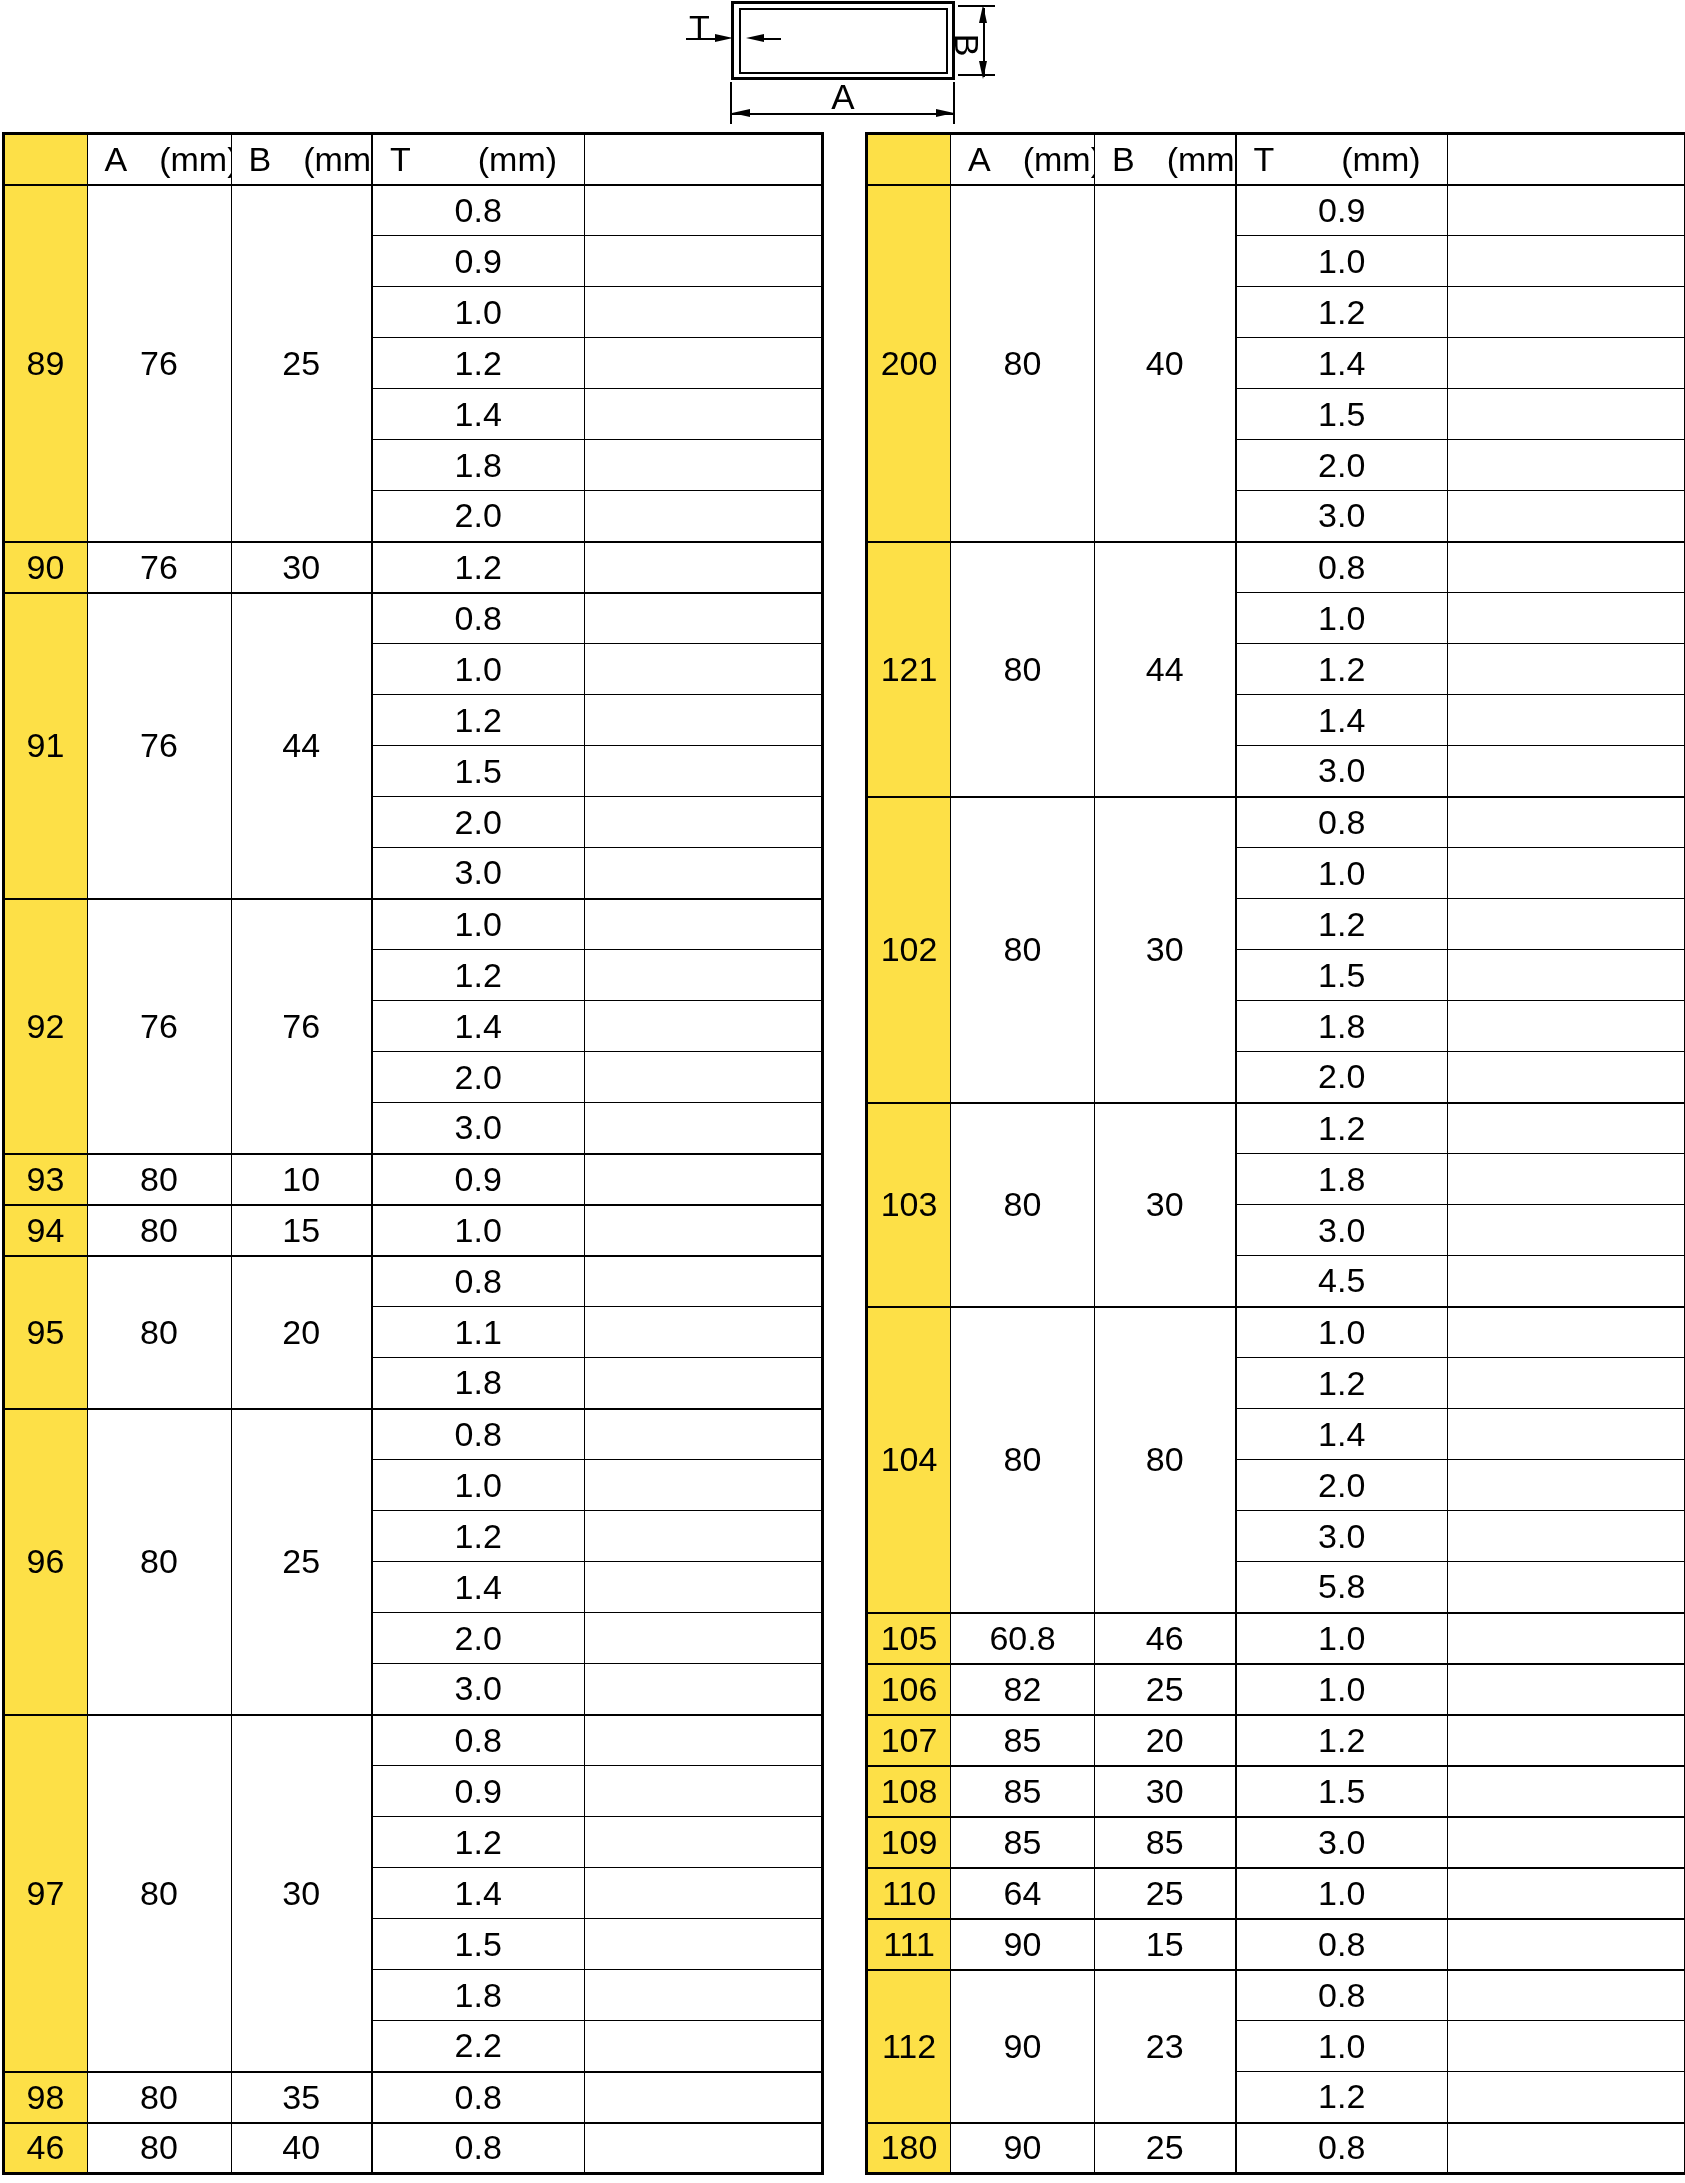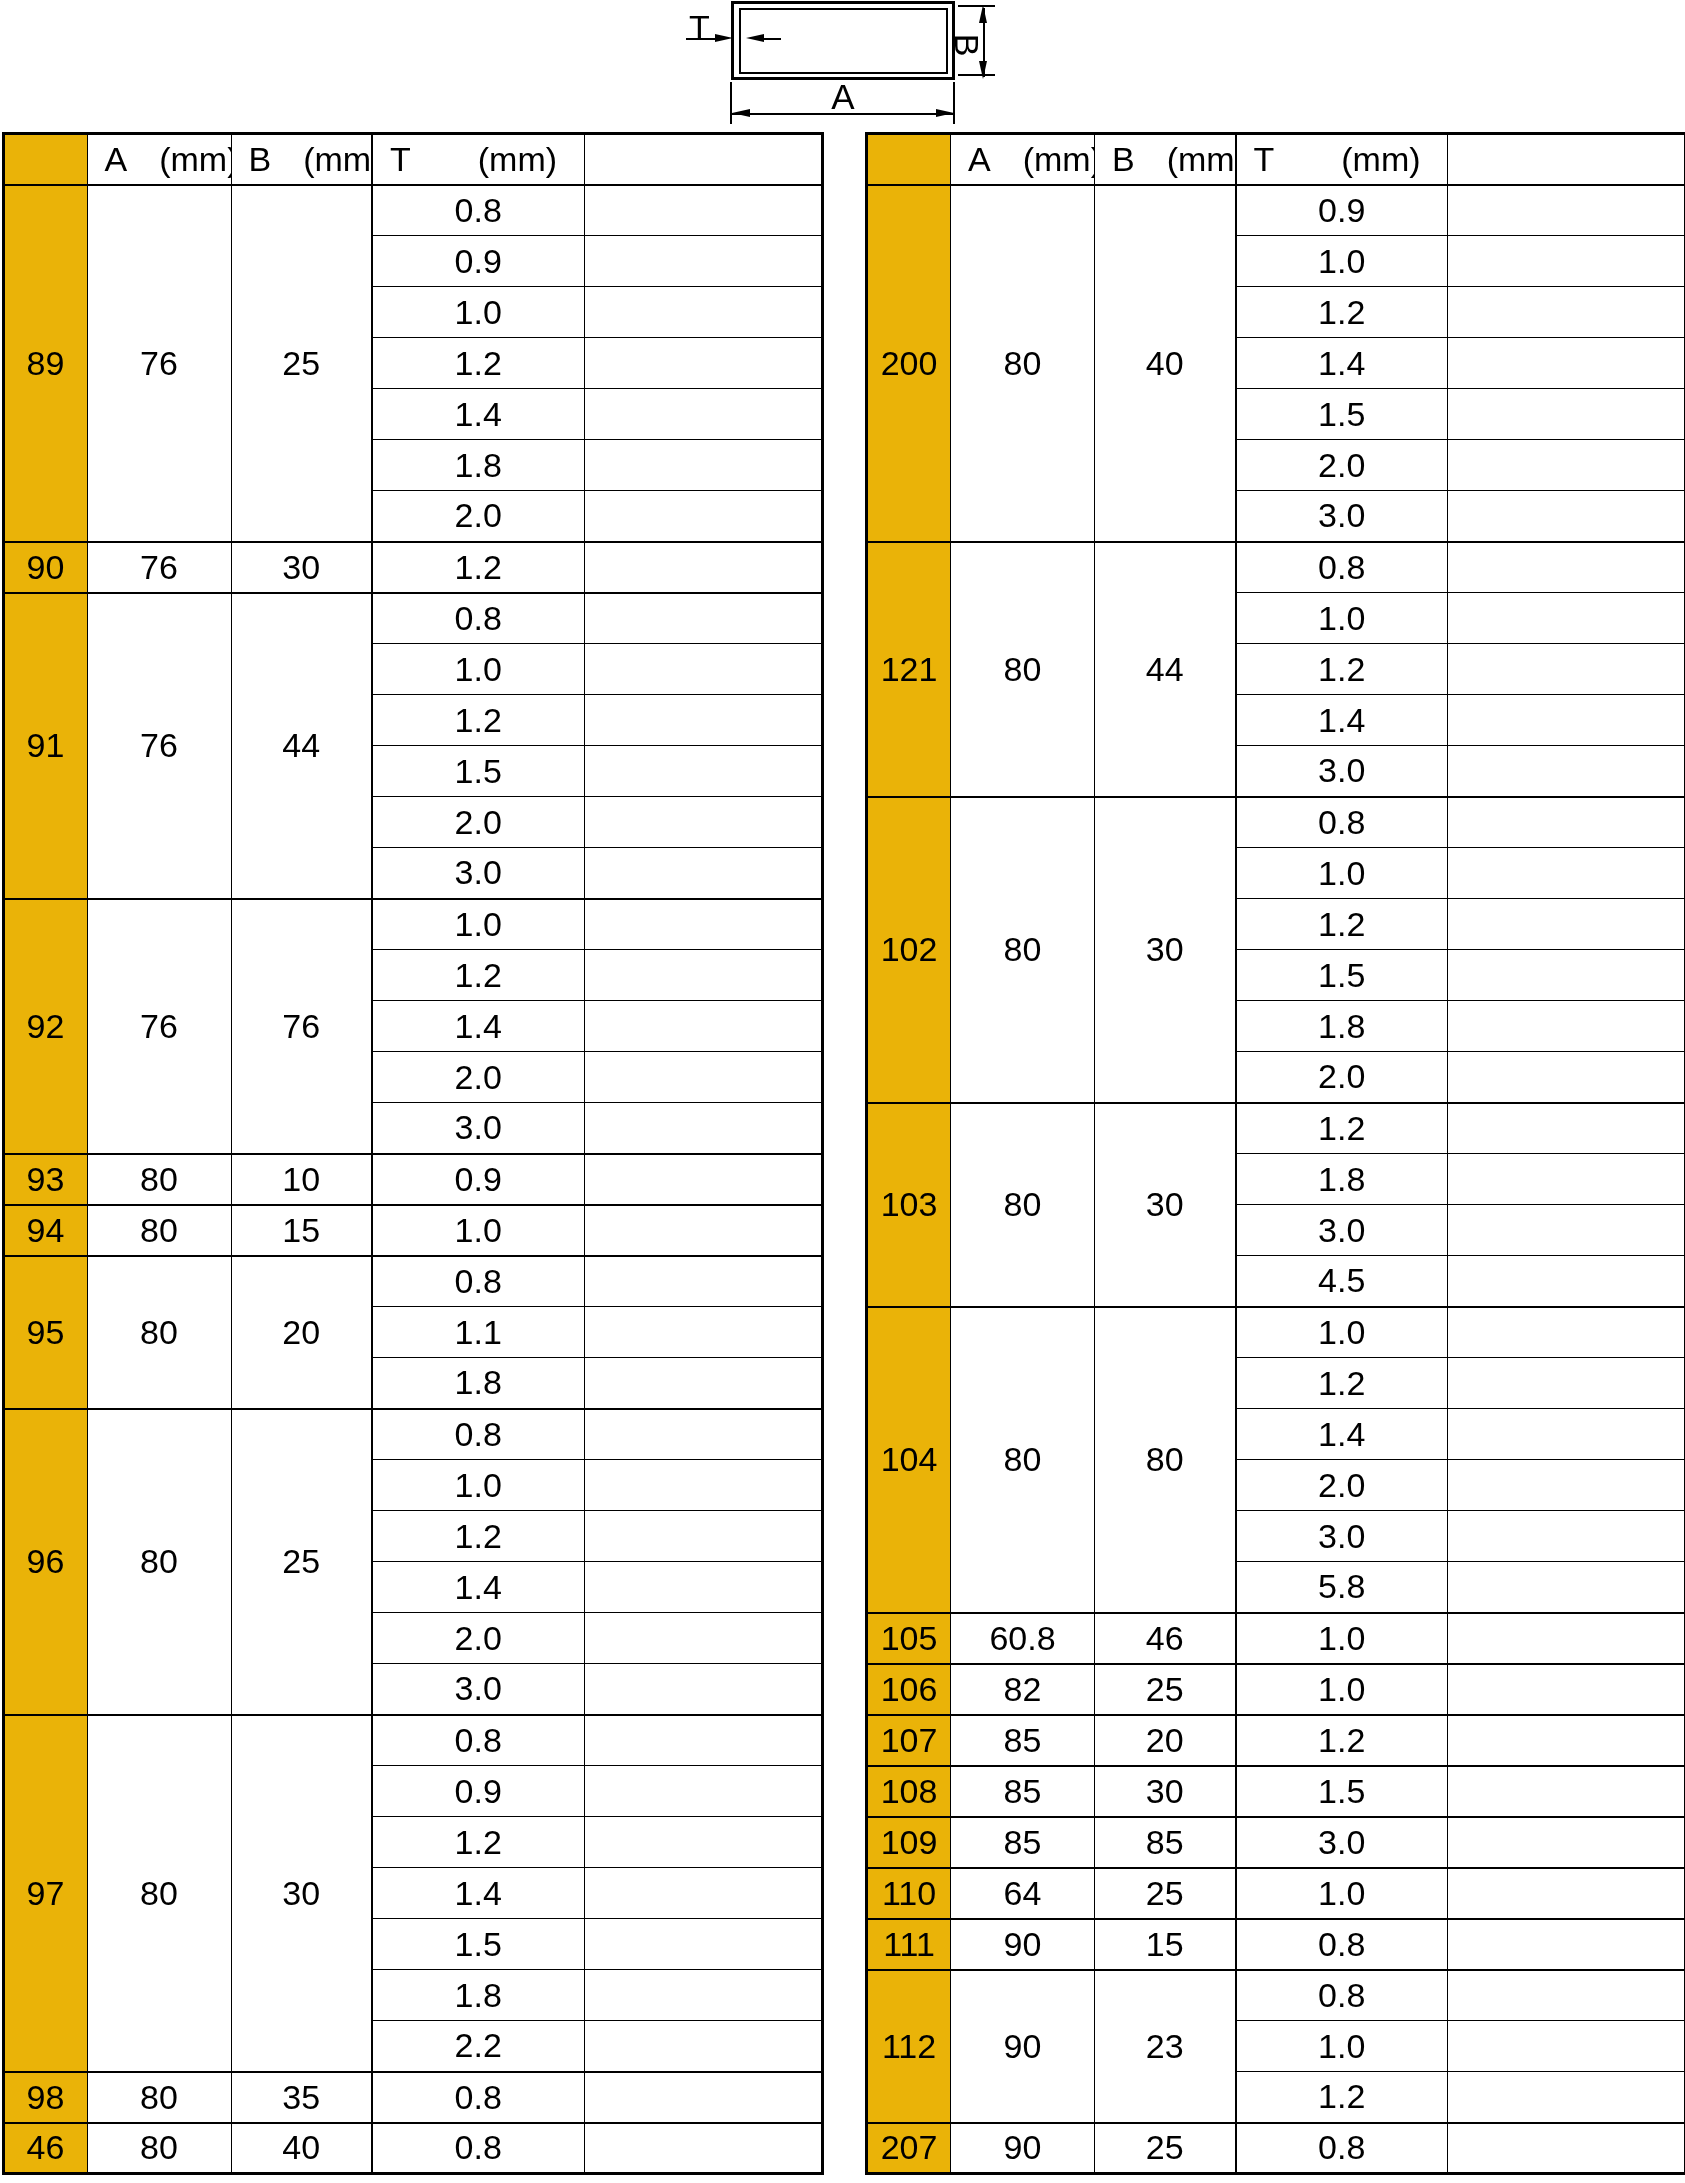--- a/index.html
+++ b/index.html
@@ -43,21 +43,21 @@
   col.c-t{width:212px;} col.c-spec{width:238px;}
   tr{height:51px;}
   th,td{
     border:1.5px solid #000;padding:0;margin:0;
     font-size:34px;font-weight:normal;text-align:center;vertical-align:middle;
     overflow:hidden;
   }
   thead th{border-bottom:2.3px solid #000;}
   tr.group-start td{border-top:2.3px solid #000;}
   .col-t{border-left:2.3px solid #000;}
-  .col-id{background:#eab308;}
+  .col-id{background:#fde047;}
   .hdr{text-align:left;padding-left:17px;}
   .hdr .unit{margin-left:32px;}
   .hdr-t .unit{margin-left:67px;}
 </style>
 </head>
 <body>
 
 <div class="diagram">
   <div class="rect-outer"></div>
   <div class="rect-inner"></div>
@@ -496,21 +496,21 @@
       </tr>
       <tr>
         <td class="col-t">1.0</td>
         <td></td>
       </tr>
       <tr>
         <td class="col-t">1.2</td>
         <td></td>
       </tr>
       <tr class="group-start">
-        <td class="col-id" rowspan="1">207</td>
+        <td class="col-id" rowspan="1">180</td>
         <td class="col-a" rowspan="1">90</td>
         <td class="col-b" rowspan="1">25</td>
         <td class="col-t">0.8</td>
         <td></td>
       </tr>
     </tbody>
 </table>
 
 
 </body></html>

